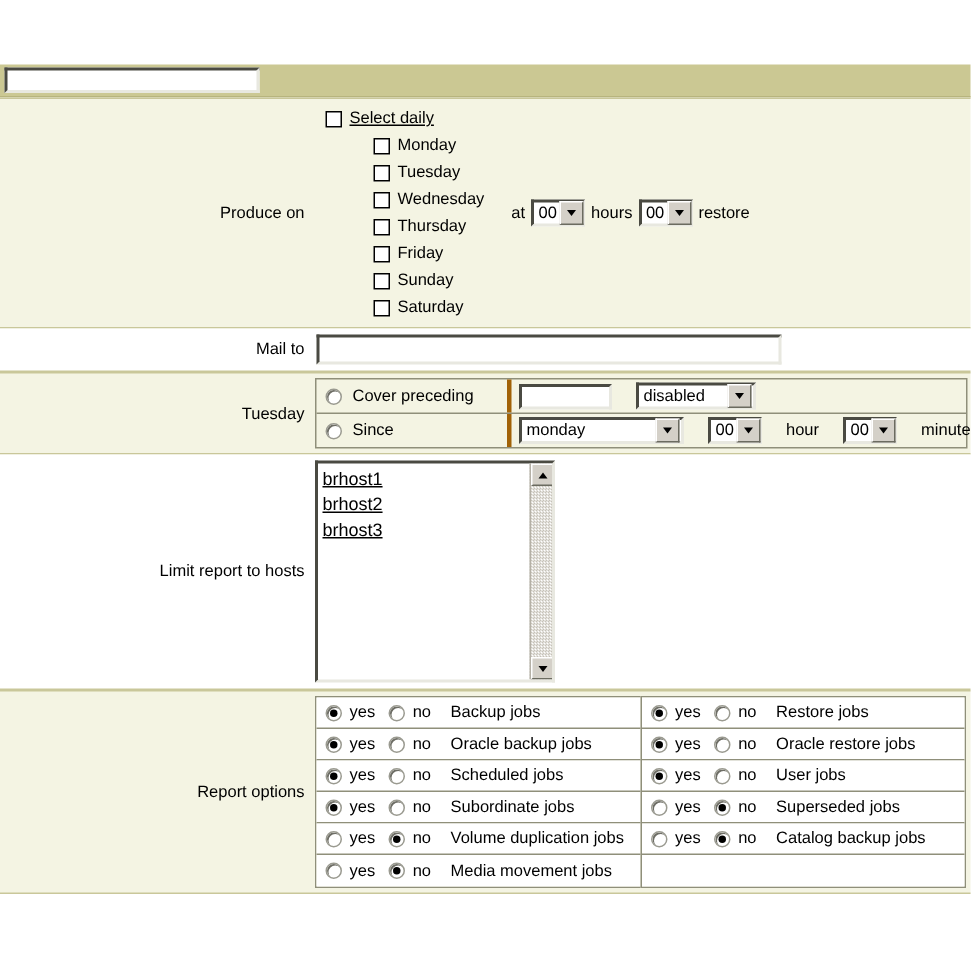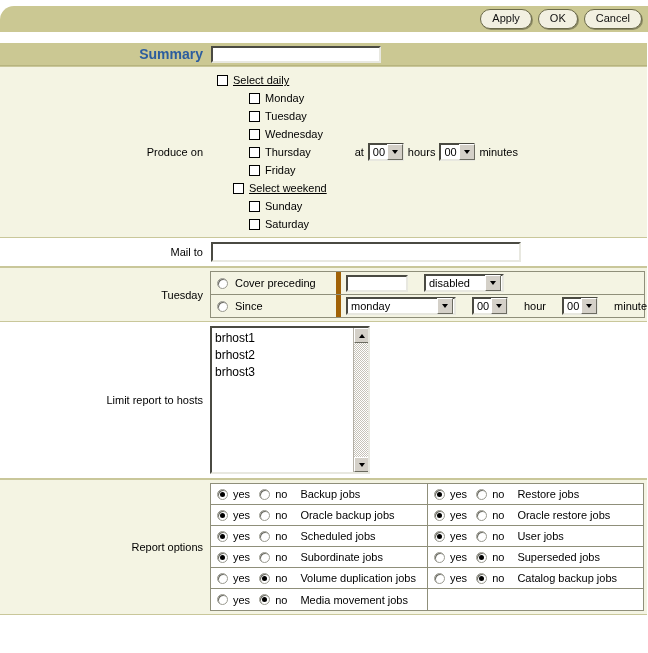--- a/index.html
+++ b/index.html
@@ -113,31 +113,31 @@
 
   
   .tree{display:flex;align-items:center;width:100%;}
   .tree-left{display:flex;flex-direction:column;gap:2px;padding:3px 0 3px 0;}
   .tnode{display:flex;align-items:center;gap:5px;height:16px;white-space:nowrap;}
   .tnode.l1{padding-left:6px;}
   .tnode.l2{padding-left:22px;}
   .tnode.l3{padding-left:38px;}
   .lnk{text-decoration:underline;color:#000;cursor:pointer;font-size:11px;}
   .plain{color:#000;font-size:11px;}
-  .at-time{display:flex;align-items:center;gap:4px;margin-left:28px;white-space:nowrap;}
+  .at-time{display:flex;align-items:center;gap:4px;margin-left:18px;white-space:nowrap;}
 
   
   .inner{
     border:1px solid #8f8f7a;border-collapse:collapse;background:#f4f4e3;
     width:435px;box-sizing:border-box;
   }
   .inner .irow{display:flex;align-items:center;height:22px;border-bottom:1px solid #8f8f7a;}
   .inner .irow:last-child{border-bottom:none;}
   .icellA{flex:0 0 130px;display:flex;align-items:center;gap:7px;padding-left:6px;
-          border-right:5px solid #a16207;height:100%;box-sizing:border-box;}
+          border-right:3px solid #a16207;height:100%;box-sizing:border-box;}
   .icellB{flex:1 1 auto;display:flex;align-items:center;gap:16px;padding-left:5px;}
 
   
   .listbox{
     position:relative;width:160px;height:148px;
     background:#fff;
     border:2px solid;
     border-color:#4a4a42 #e8e8e0 #e8e8e0 #4a4a42;
     box-sizing:border-box;overflow:hidden;
     font-size:12px;
@@ -175,34 +175,24 @@
   .rrow:last-child{border-bottom:none;}
   .rrow .ynlbl{font-size:11px;margin-right:4px;}
   .rrow .jobname{margin-left:4px;font-size:11px;}
   .rrow.empty{background:#ffffff;}
 </style>
 </head>
 <body>
 
 <div class="page">
 
-  <div class="toolbar">
-    <div class="toolbar-btns">
-      <span class="pill">Apply</span>
-      <span class="pill">OK</span>
-      <span class="pill">Cancel</span>
-    </div>
-  </div>
 
   <div class="form">
 
     <div class="row row-tan">
-      <div class="lblcell">
-        <span class="summary-label">Summary</span>
-      </div>
       <div class="valcell">
         <input class="txt" style="width: 170px;" type="text" value="">
       </div>
     </div>
 
     <div class="row row-cream">
       <div class="lblcell">
         <span>Produce on</span>
       </div>
       <div class="valcell">
@@ -233,24 +223,20 @@
             <div class="tnode l3">
               <span class="cb"></span>
               <span class="plain">Thursday</span>
             </div>
 
             <div class="tnode l3">
               <span class="cb"></span>
               <span class="plain">Friday</span>
             </div>
 
-            <div class="tnode l2">
-              <span class="cb"></span>
-              <span class="lnk">Select weekend</span>
-            </div>
 
             <div class="tnode l3">
               <span class="cb"></span>
               <span class="plain">Sunday</span>
             </div>
 
             <div class="tnode l3">
               <span class="cb"></span>
               <span class="plain">Saturday</span>
             </div>
@@ -265,21 +251,21 @@
                   <i></i>
                 </span>
             </span>
             <span>hours</span>
             <span class="sel" style="width:36px;">
               <span class="selval">00</span>
               <span class="arrow">
                   <i></i>
                 </span>
             </span>
-            <span>minutes</span>
+            <span>restore</span>
           </div>
         </div>
       </div>
     </div>
 
     <div class="row row-white">
       <div class="lblcell">
         <span>Mail to</span>
       </div>
       <div class="valcell" style="padding-top:4px;padding-bottom:4px;">
@@ -340,21 +326,21 @@
           </div>
 
         </div>
       </div>
     </div>
 
     <div class="row row-white">
       <div class="lblcell">
         <span>Limit report to hosts</span>
       </div>
-      <div class="valcell" style="padding:4px 2px;">
+      <div class="valcell" style="padding:4px 2px;text-decoration:underline;">
         <div class="listbox">
           <div class="opts">
             <div class="opt">brhost1</div>
             <div class="opt">brhost2</div>
             <div class="opt">brhost3</div>
           </div>
           <div class="sbar">
             <div class="sbtn up">
                 <i></i>
               </div>

